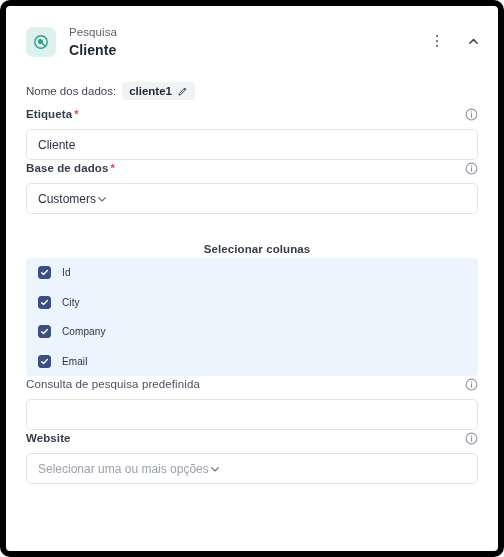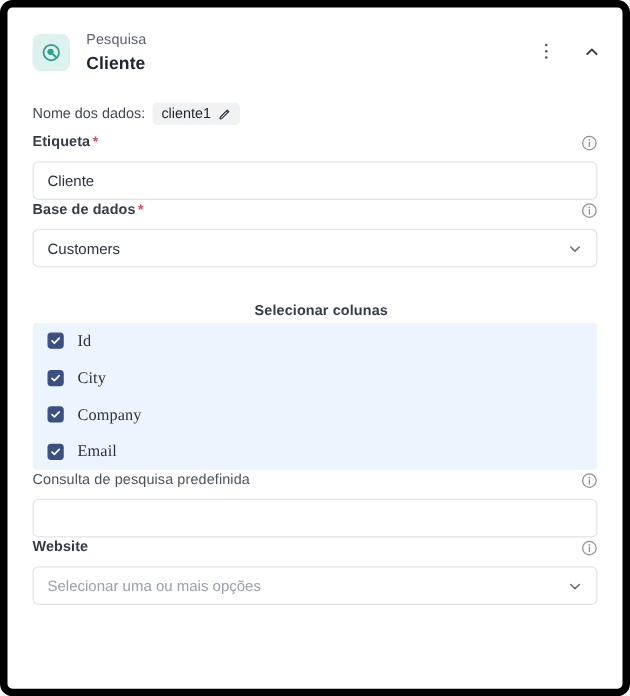--- a/index.html
+++ b/index.html
@@ -109,21 +109,21 @@
   }
   .dataname-label { color: #414855; }
   .dataname-chip {
     display: inline-flex;
     align-items: center;
     gap: 6px;
     background: #f1f2f4;
     border-radius: 4px;
     padding: 3px 7px;
     font-size: 11.5px;
-    font-weight: normal;
+    font-weight: bold;
     color: #1d2432;
     cursor: pointer;
   }
 
   .field { }
 
   .field-label-row {
     display: flex;
     align-items: center;
     justify-content: space-between;
@@ -147,21 +147,20 @@
     background: #ffffff;
     font-family: "Liberation Sans", "DejaVu Sans", sans-serif;
     font-size: 12px;
     color: #2b3240;
     padding: 0 11px;
     display: flex;
     align-items: center;
     outline: none;
   }
   .select-box {
-    justify-content: space-between;
     cursor: pointer;
   }
   .select-value { color: #2b3240; font-size: 12px; }
   .select-value.placeholder { color: #9aa0ac; }
 
   
   .columns-section { margin-top: 20px; }
   .columns-header {
     display: flex;
     align-items: center;
@@ -200,24 +199,23 @@
     border-radius: 3px;
     flex: 0 0 auto;
     display: flex;
     align-items: center;
     justify-content: center;
   }
   .cb.on { background: #3c4f83; border: 1px solid #3c4f83; }
   .cb.off { background: #ffffff; border: 1px solid #c9ced8; }
 
   .column-label {
-    font-size: 13px;
+    font-size: 10px;
     color: #2b3240;
     letter-spacing: .1px;
-    font-family: Liberation Serif, serif;
   }
 
   .chev { display: block; }
 </style>
 </head>
 <body>
 
 <div class="card">
 
   <div class="card-header">

